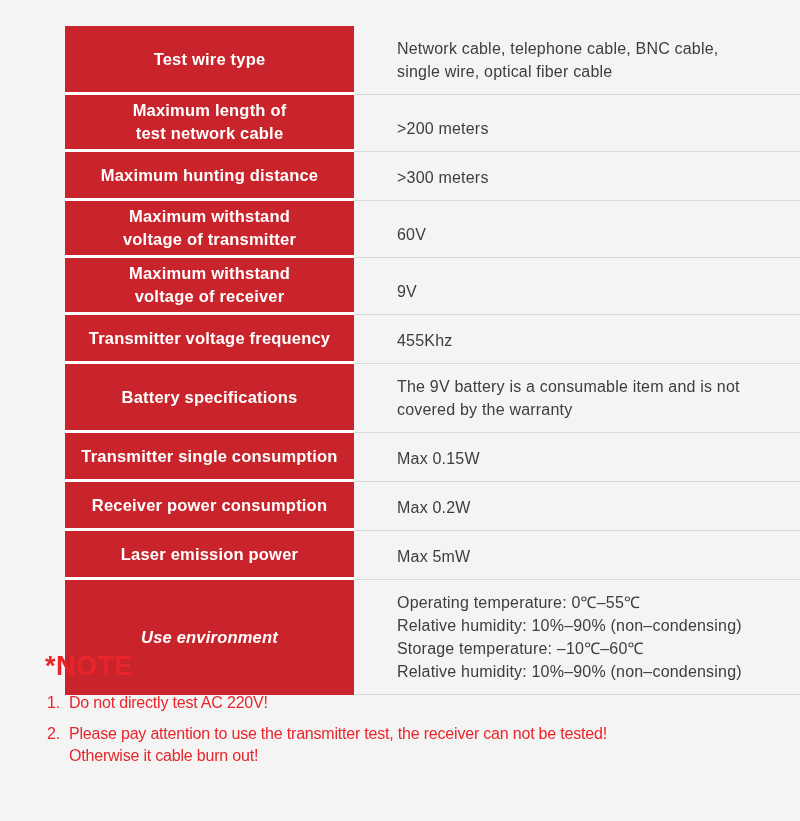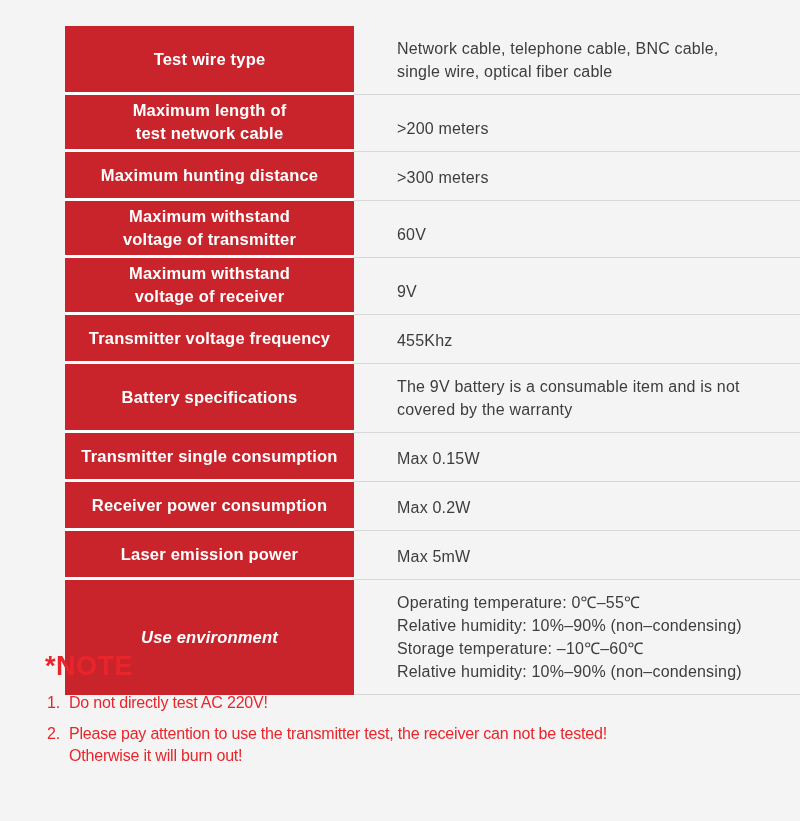--- a/index.html
+++ b/index.html
@@ -162,18 +162,18 @@
         <div class="note-item">
           <div class="note-num">1.</div>
           <div class="note-text">
             <div class="note-line">Do not directly test AC 220V!</div>
           </div>
         </div>
         <div class="note-item">
           <div class="note-num">2.</div>
           <div class="note-text">
             <div class="note-line">Please pay attention to use the transmitter test, the receiver can not be tested!</div>
-            <div class="note-line">Otherwise it will burn out!</div>
+            <div class="note-line">Otherwise it cable burn out!</div>
           </div>
         </div>
       </div>
   </div>
 </div>
 
 </body></html>

